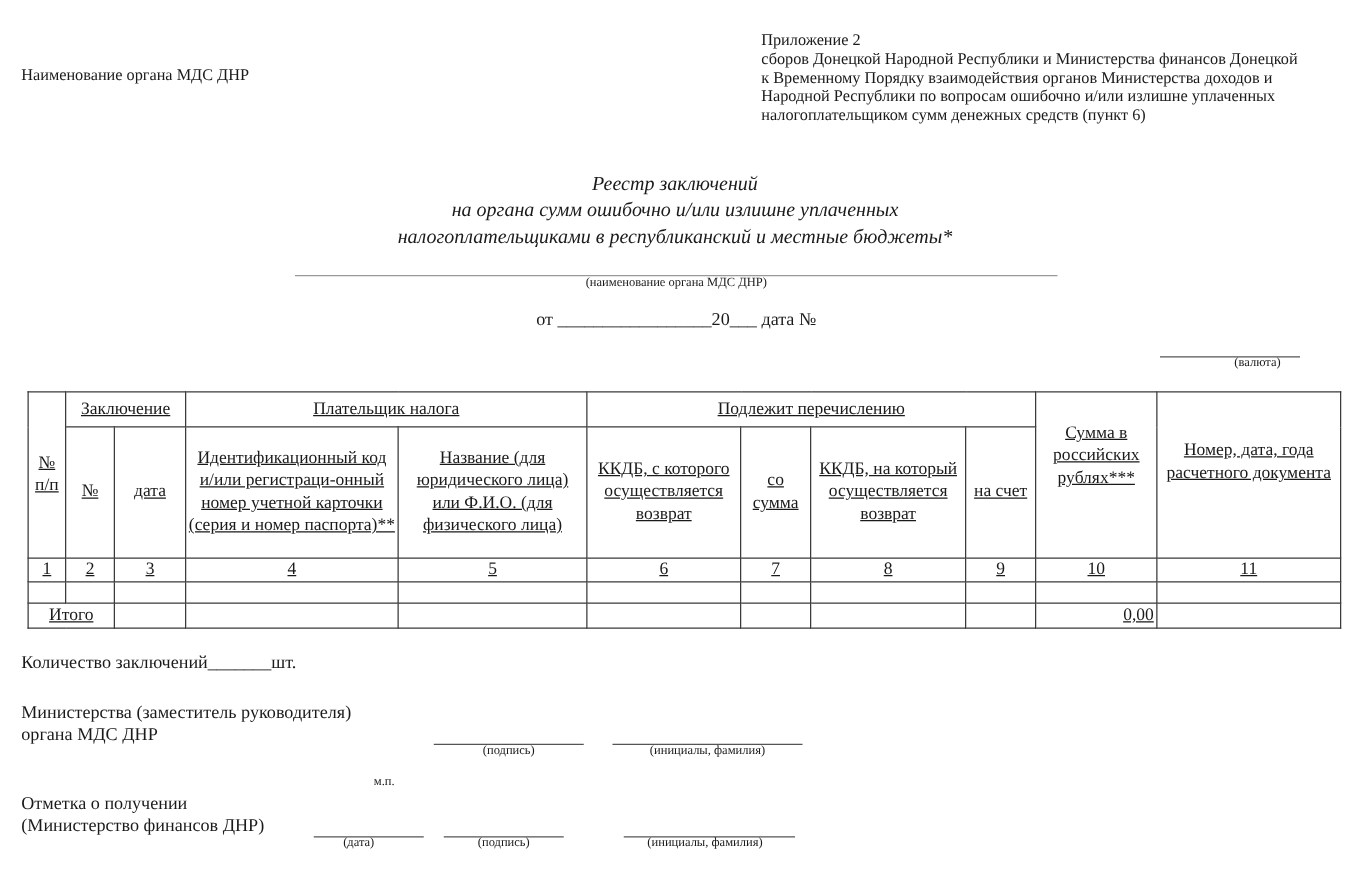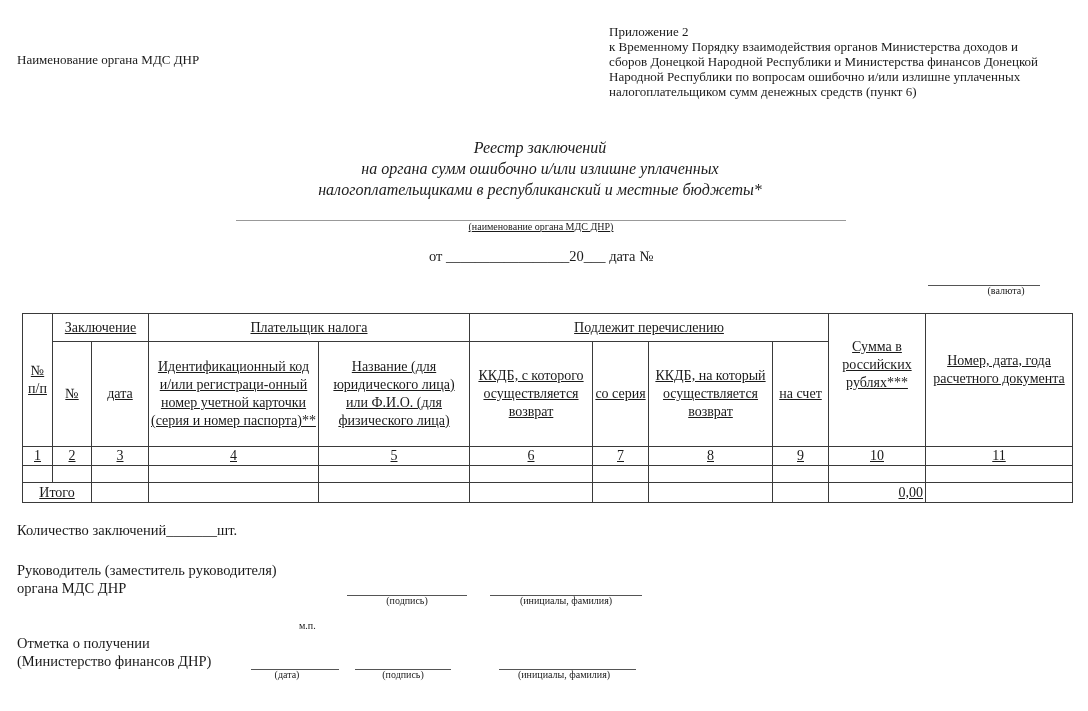--- a/index.html
+++ b/index.html
@@ -16,33 +16,33 @@
             font-size:14px;line-height:18px;}
   table.reg td{border:1.5px solid #3a3a3a;text-align:center;vertical-align:middle;padding:0 2px;text-decoration:underline;}
   .sum{text-align:right !important;padding-right:2px !important;}
 </style>
 </head>
 <body>
 
 <div class="abs t13" style="left:17px;top:52px;">Наименование органа МДС ДНР</div>
 <div class="abs t13" style="left:609px;top:24px;width:470px;">
   <div>Приложение 2</div>
+  <div>сборов Донецкой Народной Республики и Министерства финансов Донецкой</div>
   <div>к Временному Порядку взаимодействия органов Министерства доходов и</div>
-  <div>сборов Донецкой Народной Республики и Министерства финансов Донецкой</div>
   <div>Народной Республики по вопросам ошибочно и/или излишне уплаченных</div>
   <div>налогоплательщиком сумм денежных средств (пункт 6)</div>
 </div>
 
 <div class="abs t16 center" style="left:230px;top:137px;width:620px;font-style:italic;">
   <div>Реестр заключений</div>
   <div>на органа сумм ошибочно и/или излишне уплаченных</div>
   <div>налогоплательщиками в республиканский и местные бюджеты*</div>
 </div>
 <div class="rule" style="left:236px;top:220px;width:610px;border-color:#999;"></div>
-<div class="abs t11 center" style="left:236px;top:221px;width:610px;text-decoration:underline;">(наименование органа МДС ДНР)</div>
+<div class="abs t11 center" style="left:236px;top:221px;width:610px;">(наименование органа МДС ДНР)</div>
 <div class="abs t15 center" style="left:236px;top:247px;width:610px;">от _________________20___ дата №</div>
 <div class="rule" style="left:928px;top:285px;width:112px;"></div>
 <div class="abs t11 center" style="left:970px;top:285px;width:72px;">(валюта)</div>
 
 <table class="reg">
   <colgroup>
     <col style="width:30px">
       <col style="width:39px">
       <col style="width:57px">
       <col style="width:170px">
@@ -62,21 +62,21 @@
     <td colspan="4">Подлежит перечислению</td>
     <td rowspan="2" style="padding-bottom:30px;">Сумма в российских рублях***</td>
     <td rowspan="2" style="padding-bottom:20px;">Номер, дата, года расчетного документа</td>
   </tr>
   <tr style="height:105px;">
     <td>№</td>
     <td>дата</td>
     <td>Идентификационный код и/или регистраци-онный номер учетной карточки (серия и номер паспорта)**</td>
     <td>Название (для юридического лица) или Ф.И.О. (для физического лица)</td>
     <td>ККДБ, с которого осуществляется возврат</td>
-    <td>со серия</td>
+    <td>со сумма</td>
     <td>ККДБ, на который осуществляется возврат</td>
     <td>на счет</td>
   </tr>
   <tr style="height:17px;">
     <td>1</td>
     <td>2</td>
     <td>3</td>
     <td>4</td>
     <td>5</td>
     <td>6</td>
@@ -112,21 +112,21 @@
     <td></td>
   </tr>
 </tbody>
   </table>
 
 <div class="abs t15" style="left:17px;top:521px;">
   <span>Количество заключений</span><span>_______</span><span>шт.</span>
 </div>
 
 <div class="abs t15" style="left:17px;top:561px;">
-  <div>Руководитель (заместитель руководителя)</div>
+  <div>Министерства (заместитель руководителя)</div>
   <div>органа МДС ДНР</div>
 </div>
 <div class="rule" style="left:347px;top:595px;width:120px;"></div>
 <div class="abs t11 center" style="left:347px;top:595px;width:120px;">(подпись)</div>
 <div class="rule" style="left:490px;top:595px;width:152px;"></div>
 <div class="abs t11 center" style="left:490px;top:595px;width:152px;">(инициалы, фамилия)</div>
 
 <div class="abs t11" style="left:299px;top:620px;">м.п.</div>
 
 <div class="abs t15" style="left:17px;top:634px;">

